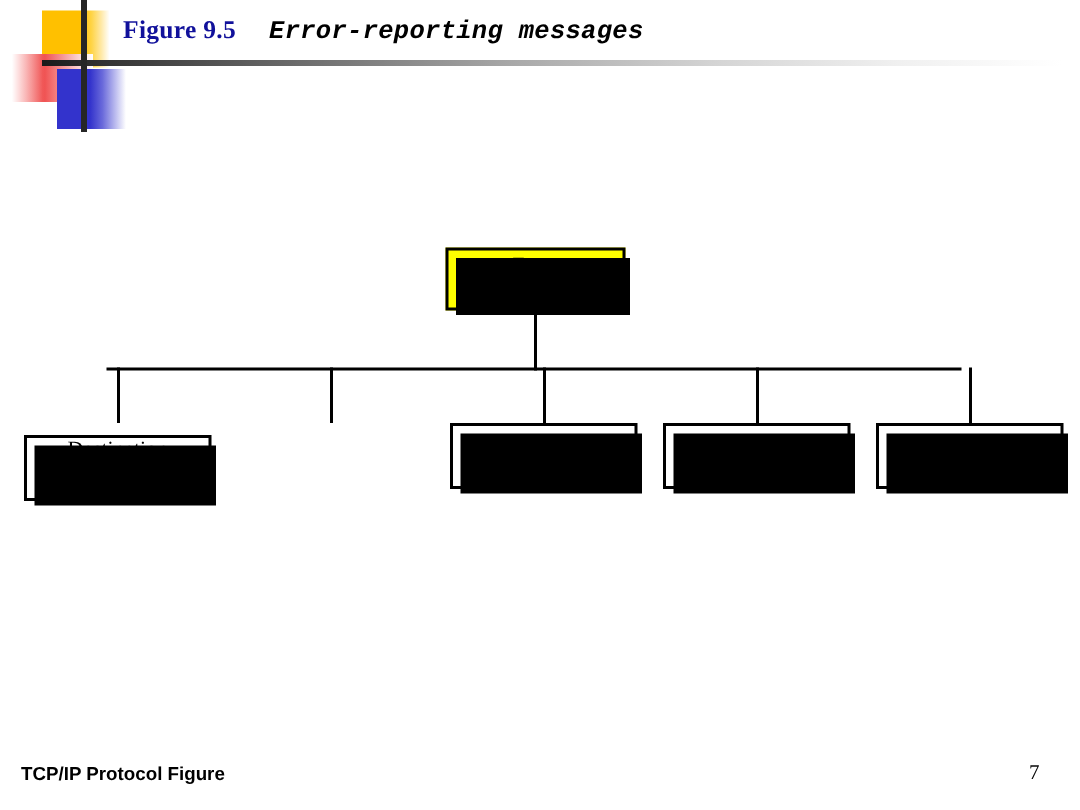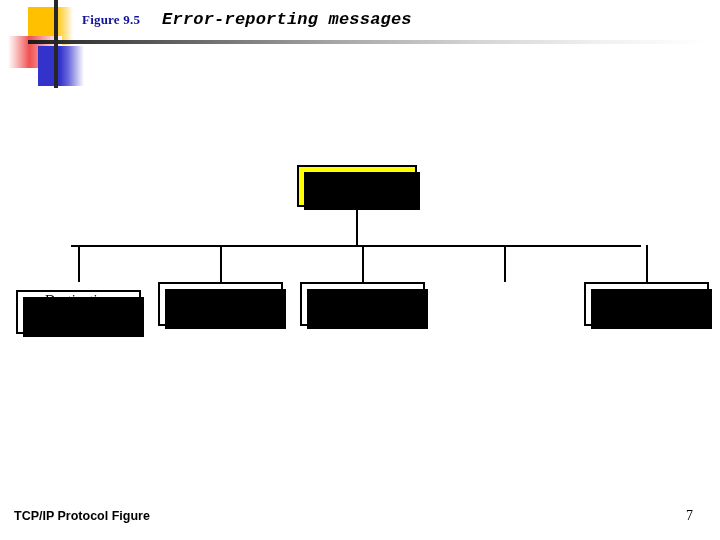--- a/index.html
+++ b/index.html
@@ -72,21 +72,21 @@
   
   .title-row {
     position: absolute;
     left: 82px;
     top: 10px;
     white-space: nowrap;
   }
   .title-figure {
     font-family: "Liberation Serif", serif;
     font-weight: bold;
-    font-size: 13px;
+    font-size: 17px;
     color: #11119b;
     letter-spacing: 0.2px;
     text-align: right;
   }
   .title-caption {
     font-family: Liberation Mono, monospace;
     font-weight: bold;
     font-style: italic;
     font-size: 17px;
     color: #000000;
@@ -185,30 +185,30 @@
       <div class="node root" style="left: 297px; top: 165px; width: 120px; height: 42px; background: rgb(255, 255, 0); border-color: rgb(0, 0, 0);">
         <span class="shadow"></span>
         <span class="node-line">Error</span>
         <span class="node-line">reporting</span>
       </div>
       <div class="node" style="left: 16px; top: 290px; width: 125px; height: 44px; background: rgb(255, 255, 255); border-color: rgb(0, 0, 0); justify-content: space-between;">
         <span class="shadow"></span>
         <span class="node-line">Destination</span>
         <span class="node-line">unreachable</span>
       </div>
-      <div class="node" style="left: 158px; top: 282px; width: 125px; height: 44px; background: rgb(255, 255, 255); border-color: rgb(0, 0, 0);">
-        <span class="shadow"></span>
-        <span class="node-line">Source</span>
-        <span class="node-line">quench</span>
-      </div>
       <div class="node" style="left: 300px; top: 282px; width: 125px; height: 44px; background: rgb(255, 255, 255); border-color: rgb(0, 0, 0);">
         <span class="shadow"></span>
         <span class="node-line">Error</span>
         <span class="node-line">exceeded</span>
       </div>
+      <div class="node" style="left: 442px; top: 282px; width: 125px; height: 44px; background: rgb(255, 255, 255); border-color: rgb(0, 0, 0);">
+        <span class="shadow"></span>
+        <span class="node-line">Parameter</span>
+        <span class="node-line">problems</span>
+      </div>
       <div class="node" style="left: 584px; top: 282px; width: 125px; height: 44px; background: rgb(255, 255, 255); border-color: rgb(0, 0, 0);">
         <span class="shadow"></span>
         <span class="node-line">Redirection</span>
       </div>
     </div>
 
   <div class="footer-left">TCP/IP Protocol Figure</div>
   <div class="footer-page">7</div>
 
 </div>

